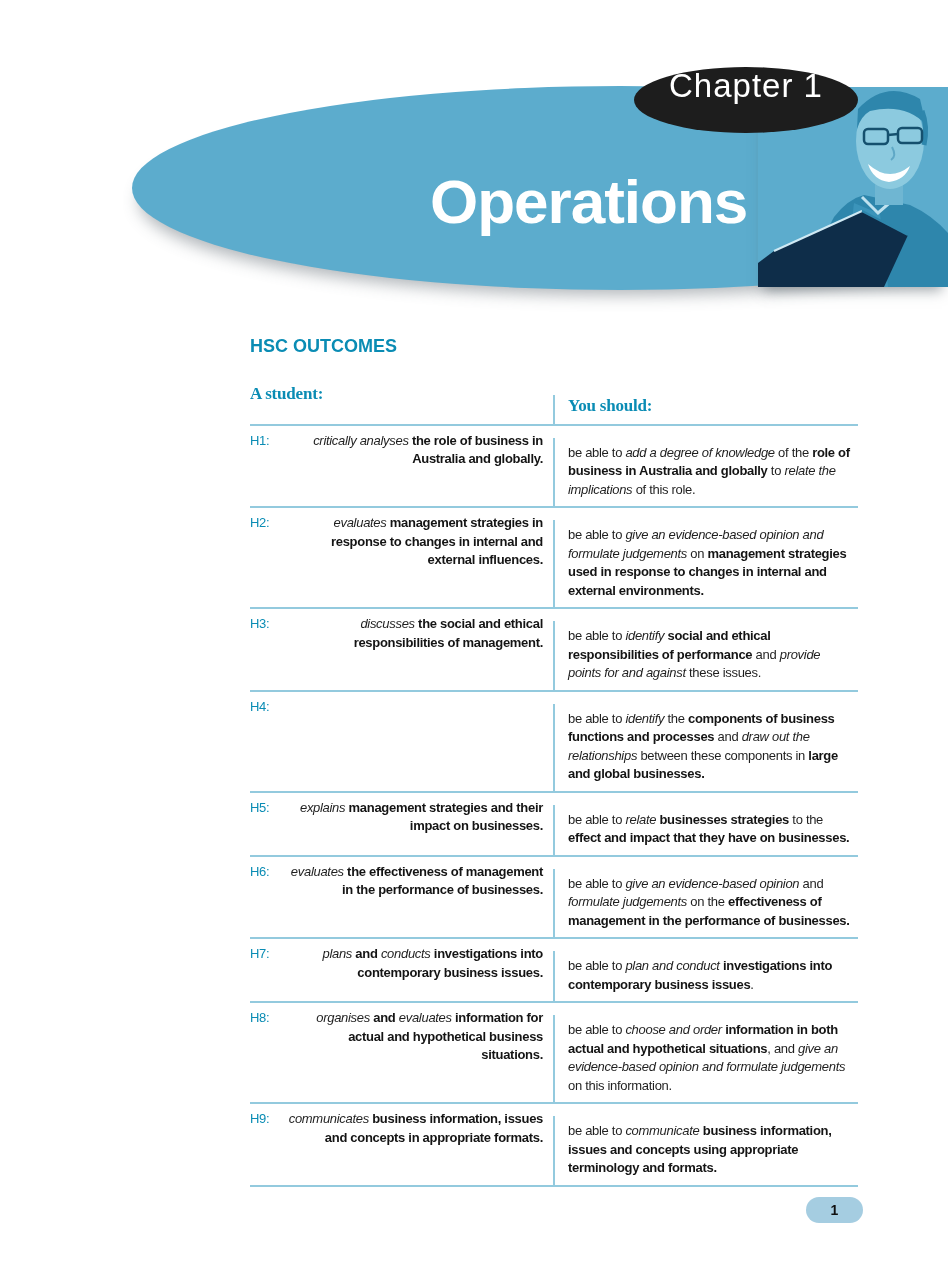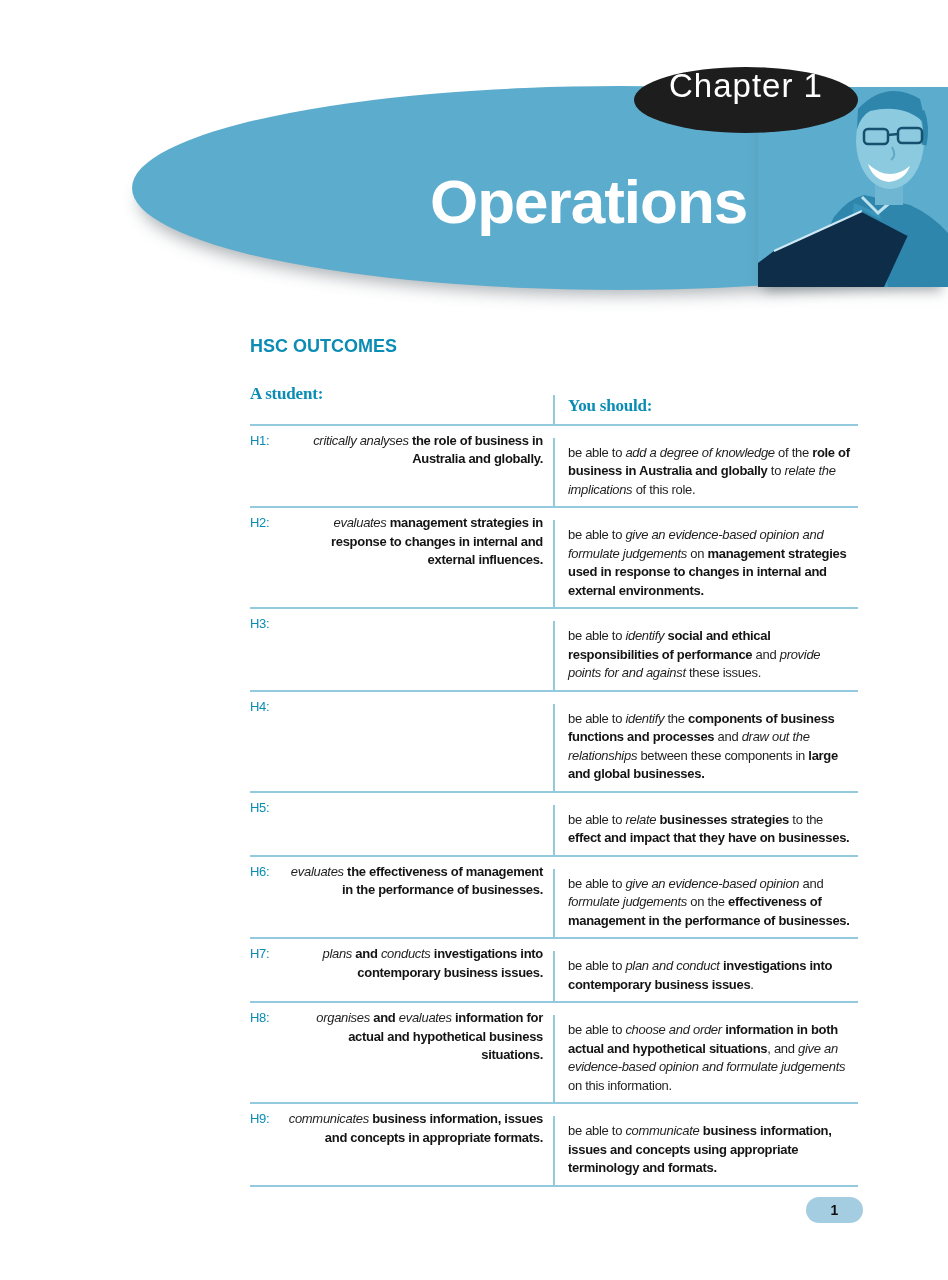--- a/index.html
+++ b/index.html
@@ -129,34 +129,36 @@
       <div class="c-left">
         <span class="row-label">H2:</span>
         <span class="cell-text student-text"><span class="seg-i">evaluates</span><span class="seg-b"> management strategies in response to changes in internal and external influences.</span></span>
       </div>
       <div class="c-right should-text"><span class="seg-r">be able to </span><span class="seg-i">give an evidence-based opinion and formulate judgements</span><span class="seg-r"> on </span><span class="seg-b">management strategies used in response to changes in internal and external environments.</span></div>
     </div>
 
     <div class="o-row">
       <div class="c-left">
         <span class="row-label">H3:</span>
+        <span class="cell-text student-text"><span class="seg-i">discusses</span><span class="seg-b"> the social and ethical responsibilities of management.</span></span>
       </div>
       <div class="c-right should-text"><span class="seg-r">be able to </span><span class="seg-i">identify</span><span class="seg-r"> </span><span class="seg-b">social and ethical responsibilities of performance</span><span class="seg-r"> and </span><span class="seg-i">provide points for and against</span><span class="seg-r"> these issues.</span></div>
     </div>
 
     <div class="o-row">
       <div class="c-left">
         <span class="row-label">H4:</span>
       </div>
       <div class="c-right should-text"><span class="seg-r">be able to </span><span class="seg-i">identify</span><span class="seg-r"> the </span><span class="seg-b">components of business functions and processes</span><span class="seg-r"> and </span><span class="seg-i">draw out the relationships</span><span class="seg-r"> between these components in </span><span class="seg-b">large and global businesses.</span></div>
     </div>
 
     <div class="o-row">
       <div class="c-left">
         <span class="row-label">H5:</span>
+        <span class="cell-text student-text"><span class="seg-i">explains</span><span class="seg-b"> management strategies and their impact on businesses.</span></span>
       </div>
       <div class="c-right should-text"><span class="seg-r">be able to </span><span class="seg-i">relate</span><span class="seg-r"> </span><span class="seg-b">businesses strategies</span><span class="seg-r"> to the </span><span class="seg-b">effect and impact that they have on businesses.</span></div>
     </div>
 
     <div class="o-row">
       <div class="c-left">
         <span class="row-label">H6:</span>
         <span class="cell-text student-text"><span class="seg-i">evaluates</span><span class="seg-b"> the effectiveness of management in the performance of businesses.</span></span>
       </div>
       <div class="c-right should-text"><span class="seg-r">be able to </span><span class="seg-i">give an evidence-based opinion</span><span class="seg-r"> and </span><span class="seg-i">formulate judgements</span><span class="seg-r"> on the </span><span class="seg-b">effectiveness of management in the performance of businesses.</span></div>

